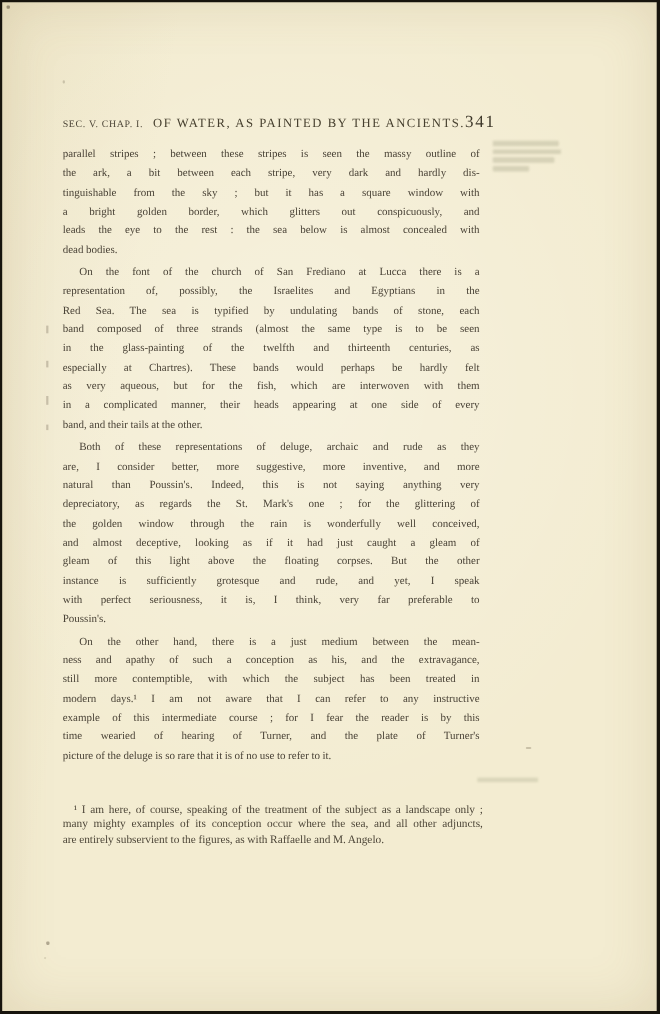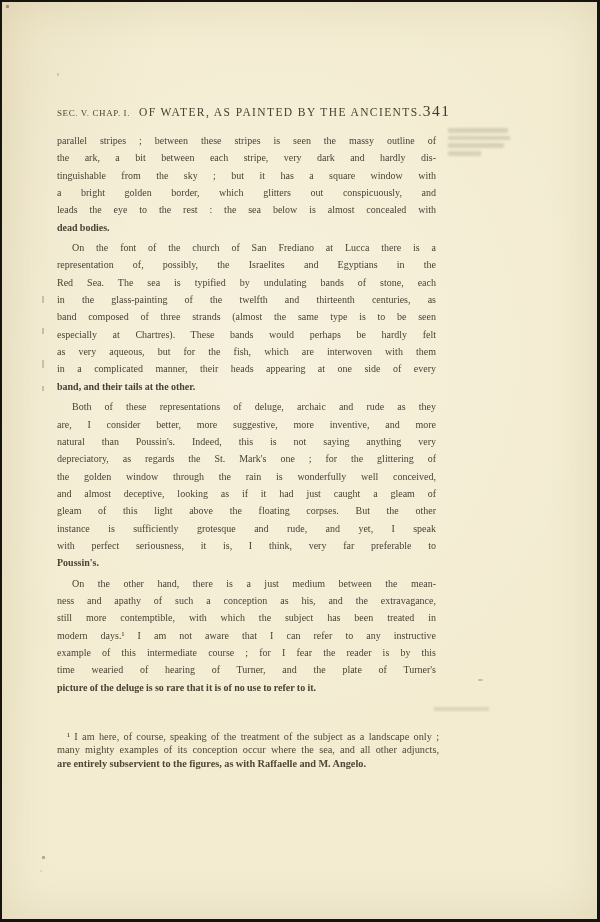--- a/index.html
+++ b/index.html
@@ -60,21 +60,21 @@
     word-spacing: -0.2px;
   }
   .paragraph { margin-bottom: 3px; }
   .paragraph.indent .line:first-child { padding-left: 15px; }
   .line {
     height: 17.35px;
     white-space: nowrap;
     text-align: justify;
     text-align-last: justify;
   }
-  .line.last { text-align-last: left; font-weight: bold; }
+  .line.last { text-align-last: left; }
 
   
   .footnote {
     position: absolute;
     left: 55px; top: 728px;
     width: 382px;
     font-size: 10.3px;
     line-height: 13.4px;
     word-spacing: -0.2px;
     color: #4e4739;
@@ -144,22 +144,22 @@
         <div class="line">the ark, a bit between each stripe, very dark and hardly dis-</div>
         <div class="line">tinguishable from the sky ; but it has a square window with</div>
         <div class="line">a bright golden border, which glitters out conspicuously, and</div>
         <div class="line">leads the eye to the rest : the sea below is almost concealed with</div>
         <div class="line last">dead bodies.</div>
       </div>
       <div class="paragraph indent">
         <div class="line">On the font of the church of San Frediano at Lucca there is a</div>
         <div class="line">representation of, possibly, the Israelites and Egyptians in the</div>
         <div class="line">Red Sea.  The sea is typified by undulating bands of stone, each</div>
+        <div class="line">band composed of three strands (almost the same type is to be seen</div>
         <div class="line">in the glass-painting of the twelfth and thirteenth centuries, as</div>
-        <div class="line">band composed of three strands (almost the same type is to be seen</div>
         <div class="line">especially at Chartres).  These bands would perhaps be hardly felt</div>
         <div class="line">as very aqueous, but for the fish, which are interwoven with them</div>
         <div class="line">in a complicated manner, their heads appearing at one side of every</div>
         <div class="line last">band, and their tails at the other.</div>
       </div>
       <div class="paragraph indent">
         <div class="line">Both of these representations of deluge, archaic and rude as they</div>
         <div class="line">are, I consider better, more suggestive, more inventive, and more</div>
         <div class="line">natural than Poussin's.  Indeed, this is not saying anything very</div>
         <div class="line">depreciatory, as regards the St. Mark's one ; for the glittering of</div>

